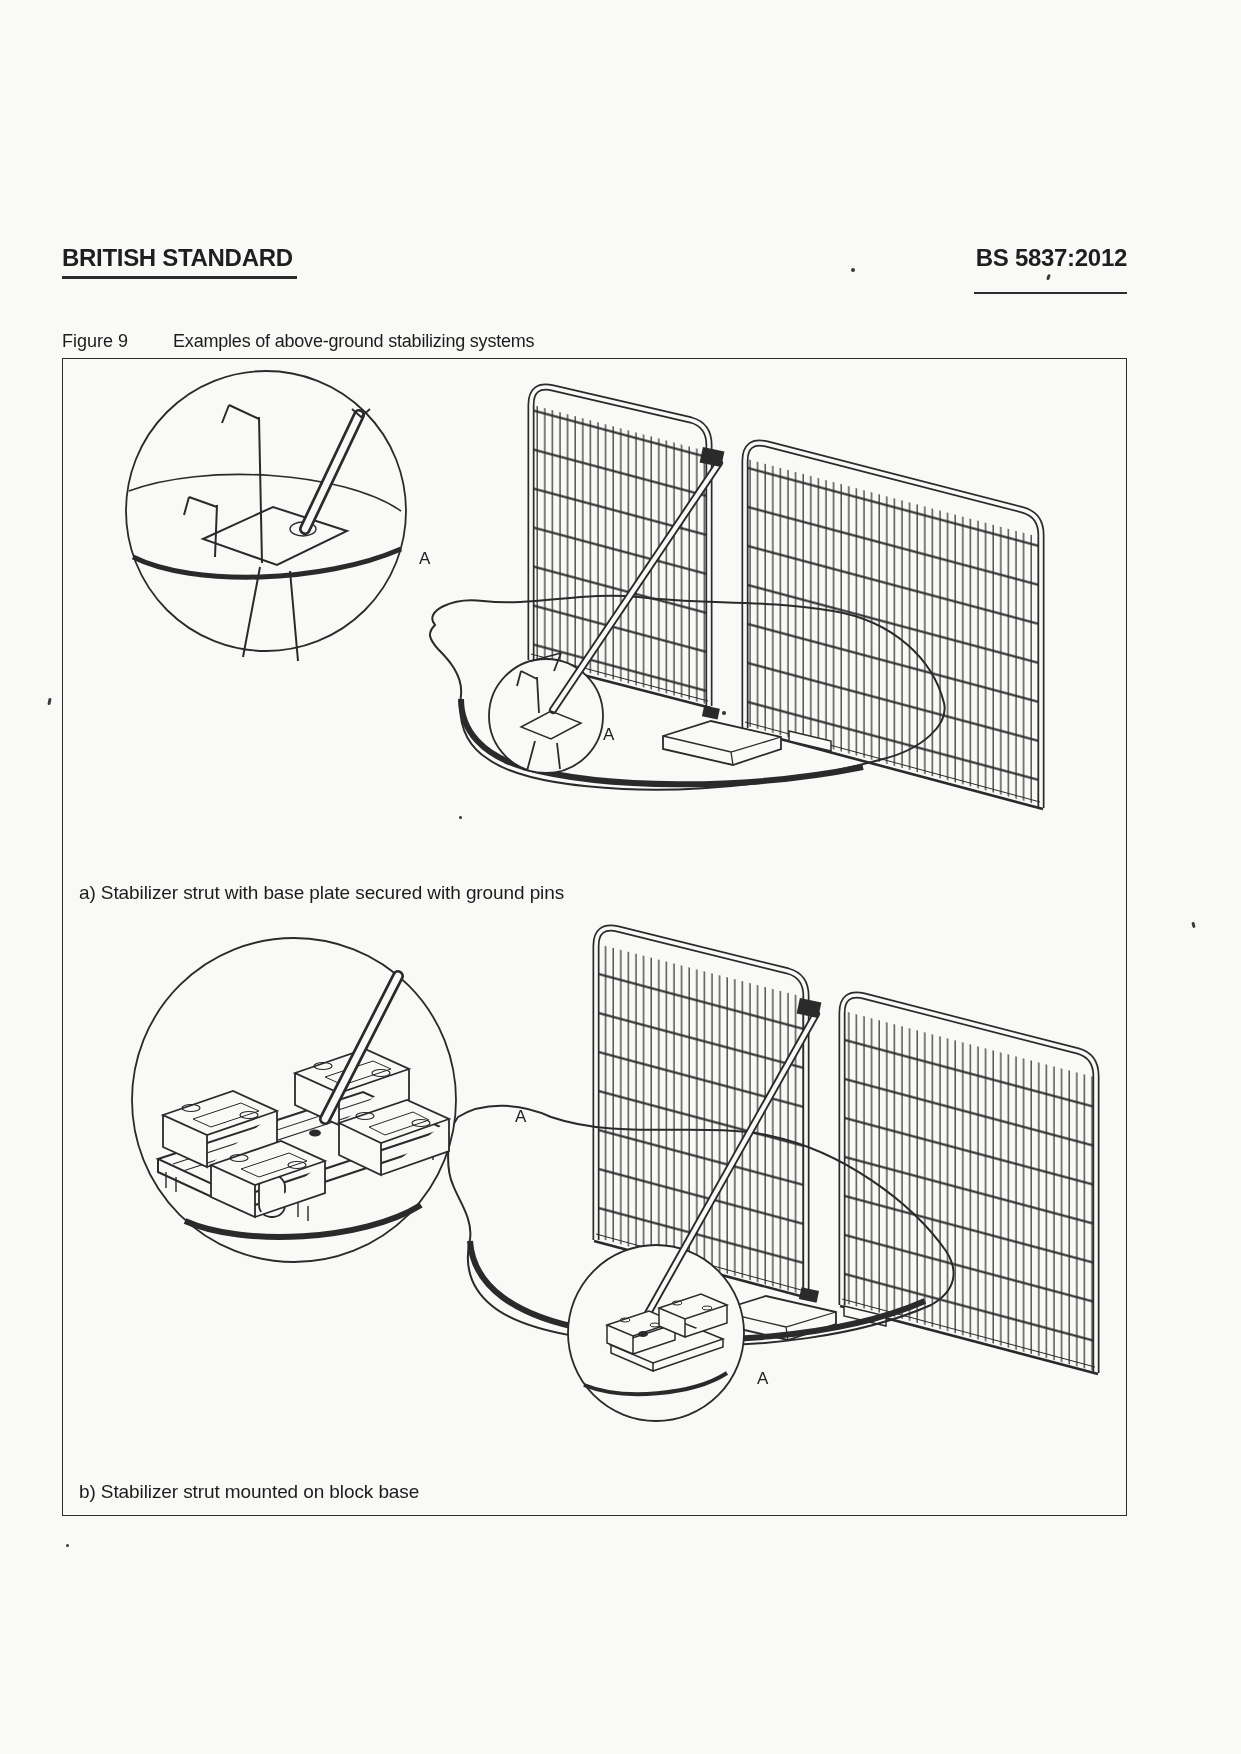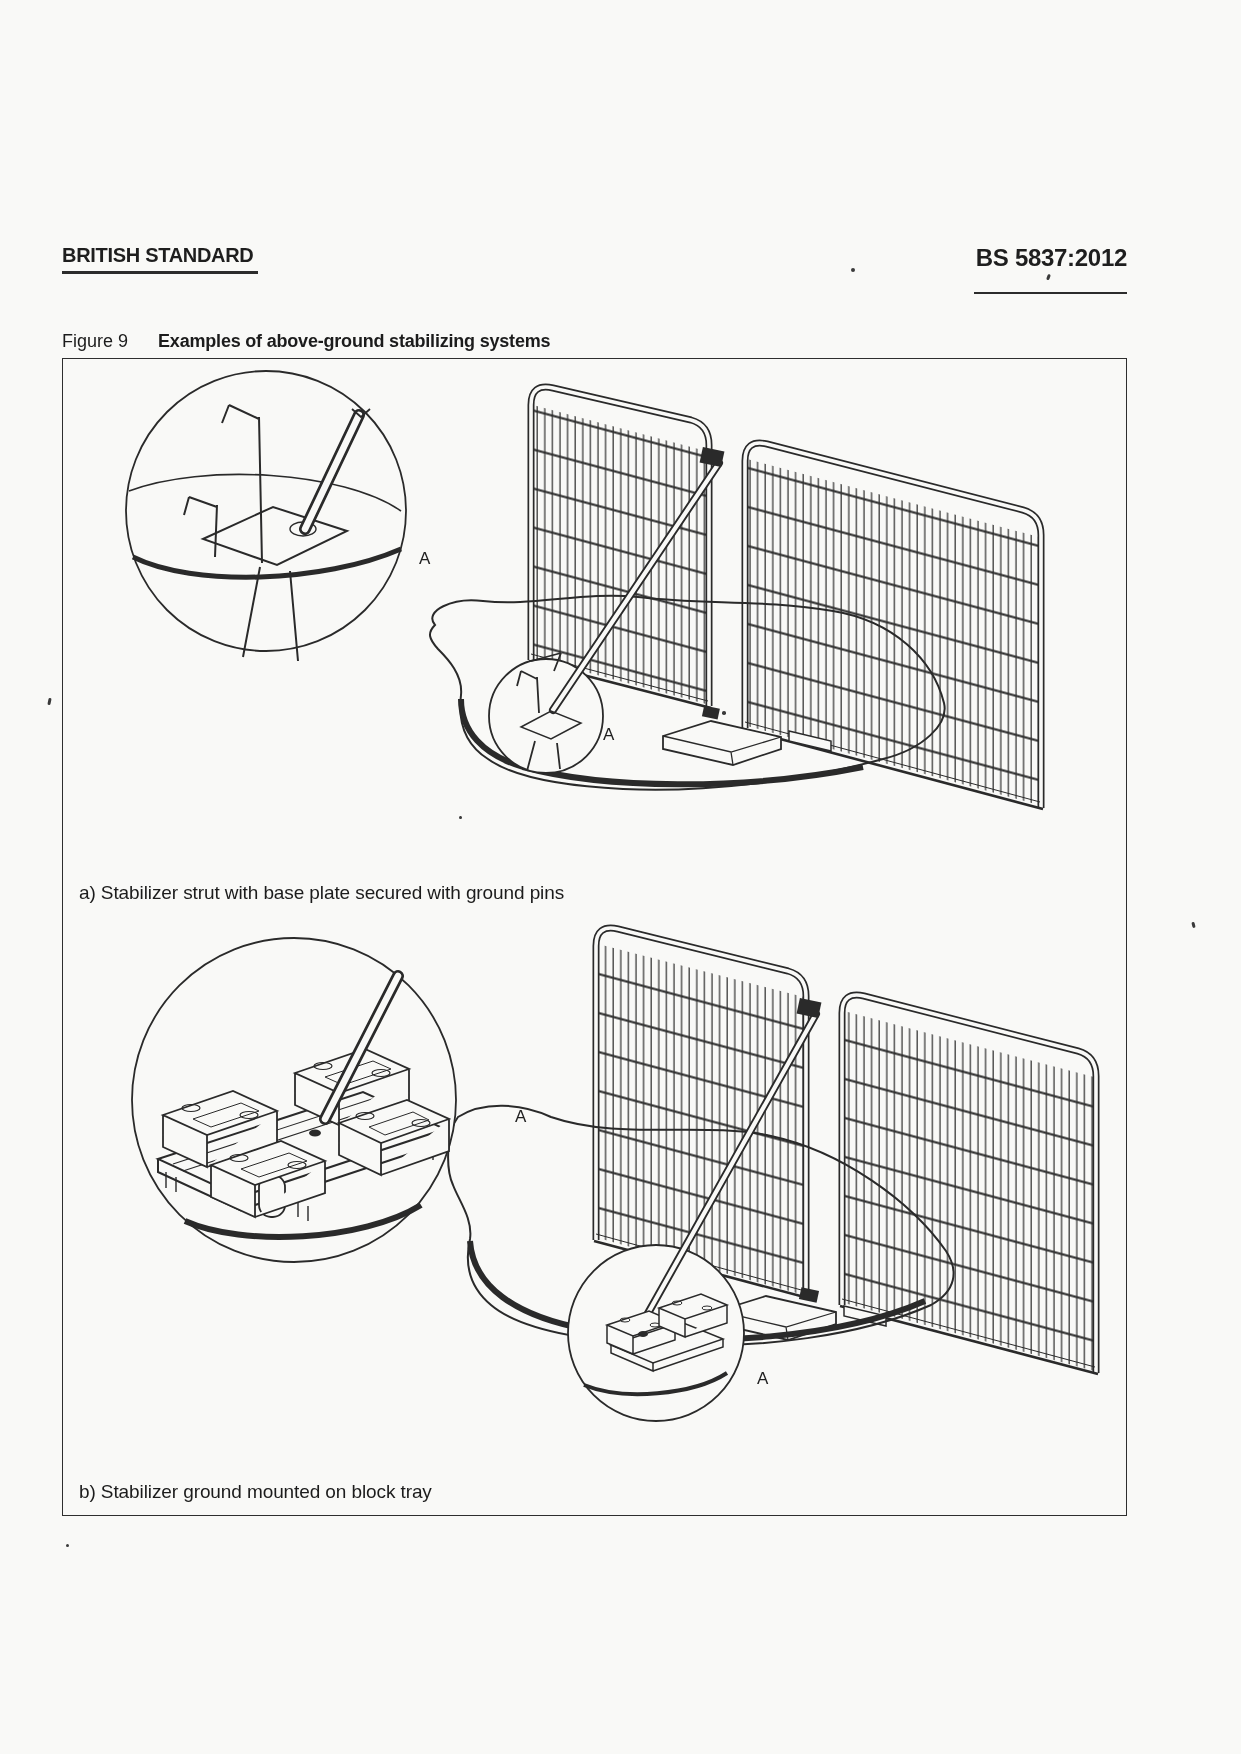--- a/index.html
+++ b/index.html
@@ -6,38 +6,38 @@
   .page{
     position:relative;
     width:1241px;height:1754px;
     background:#f9f9f7;
     font-family:"Liberation Sans", sans-serif;
     color:#222;
     overflow:hidden;
   }
   .hdr-left{
     position:absolute;left:62px;top:244px;
-    font-size:20px;font-weight:bold;letter-spacing:-0.3px;
+    font-size:24px;font-weight:bold;letter-spacing:-0.3px;
     color:#1e1e1e;
     border-bottom:3px solid #2c2c2c;
     padding-bottom:4px;padding-right:4px;
   }
   .hdr-right{
     position:absolute;right:114px;top:244px;
     font-size:24px;font-weight:bold;letter-spacing:-0.3px;
     color:#1e1e1e;
     border-bottom:2.5px solid #2c2c2c;
     padding-bottom:20px;padding-left:2px;
   }
   .fig-title-row{
     position:absolute;left:62px;top:331px;
     font-size:18px;color:#1c1c1c;white-space:nowrap;
   }
   .fig-label{display:inline-block;font-weight:normal;}
-  .fig-name{display:inline-block;font-weight:bold;margin-left:30px;letter-spacing:-0.2px;}
+  .fig-name{display:inline-block;font-weight:normal;margin-left:45px;letter-spacing:-0.2px;}
   .figure-box{
     position:absolute;left:62px;top:358px;
     width:1065px;height:1158px;
     border:1.6px solid #2e2e2e;
     box-sizing:border-box;
   }
   .figure-box svg{position:absolute;left:0;top:0;}
   .caption{
     position:absolute;left:16px;
     font-size:19px;color:#1c1c1c;letter-spacing:-0.1px;
@@ -224,21 +224,21 @@
         </g>
       </g>
     </svg>
 
     <span class="callout" style="left:356px;top:190px;">A</span>
     <span class="callout" style="left:540px;top:366px;">A</span>
     <span class="callout" style="left:452px;top:748px;">A</span>
     <span class="callout" style="left:694px;top:1010px;">A</span>
 
     <div class="caption cap-a">a) Stabilizer strut with base plate secured with ground pins</div>
-    <div class="caption cap-b">b) Stabilizer ground mounted on block tray</div>
+    <div class="caption cap-b">b) Stabilizer strut mounted on block base</div>
   </div>
 
   <div class="speck" style="left:851px;top:268px;width:4px;height:4px;"></div>
   <div class="speck" style="left:1047px;top:274px;width:2.5px;height:6px;border-radius:2px;transform:rotate(20deg);"></div>
   <div class="speck" style="left:48px;top:698px;width:3px;height:7px;border-radius:2px;transform:rotate(12deg);"></div>
   <div class="speck" style="left:722px;top:711px;width:3.5px;height:3.5px;"></div>
   <div class="speck" style="left:1192px;top:922px;width:2.5px;height:6px;border-radius:2px;transform:rotate(-15deg);"></div>
   <div class="speck" style="left:66px;top:1544px;width:3px;height:3px;"></div>
   <div class="speck" style="left:459px;top:816px;width:2.5px;height:3px;"></div>
 

